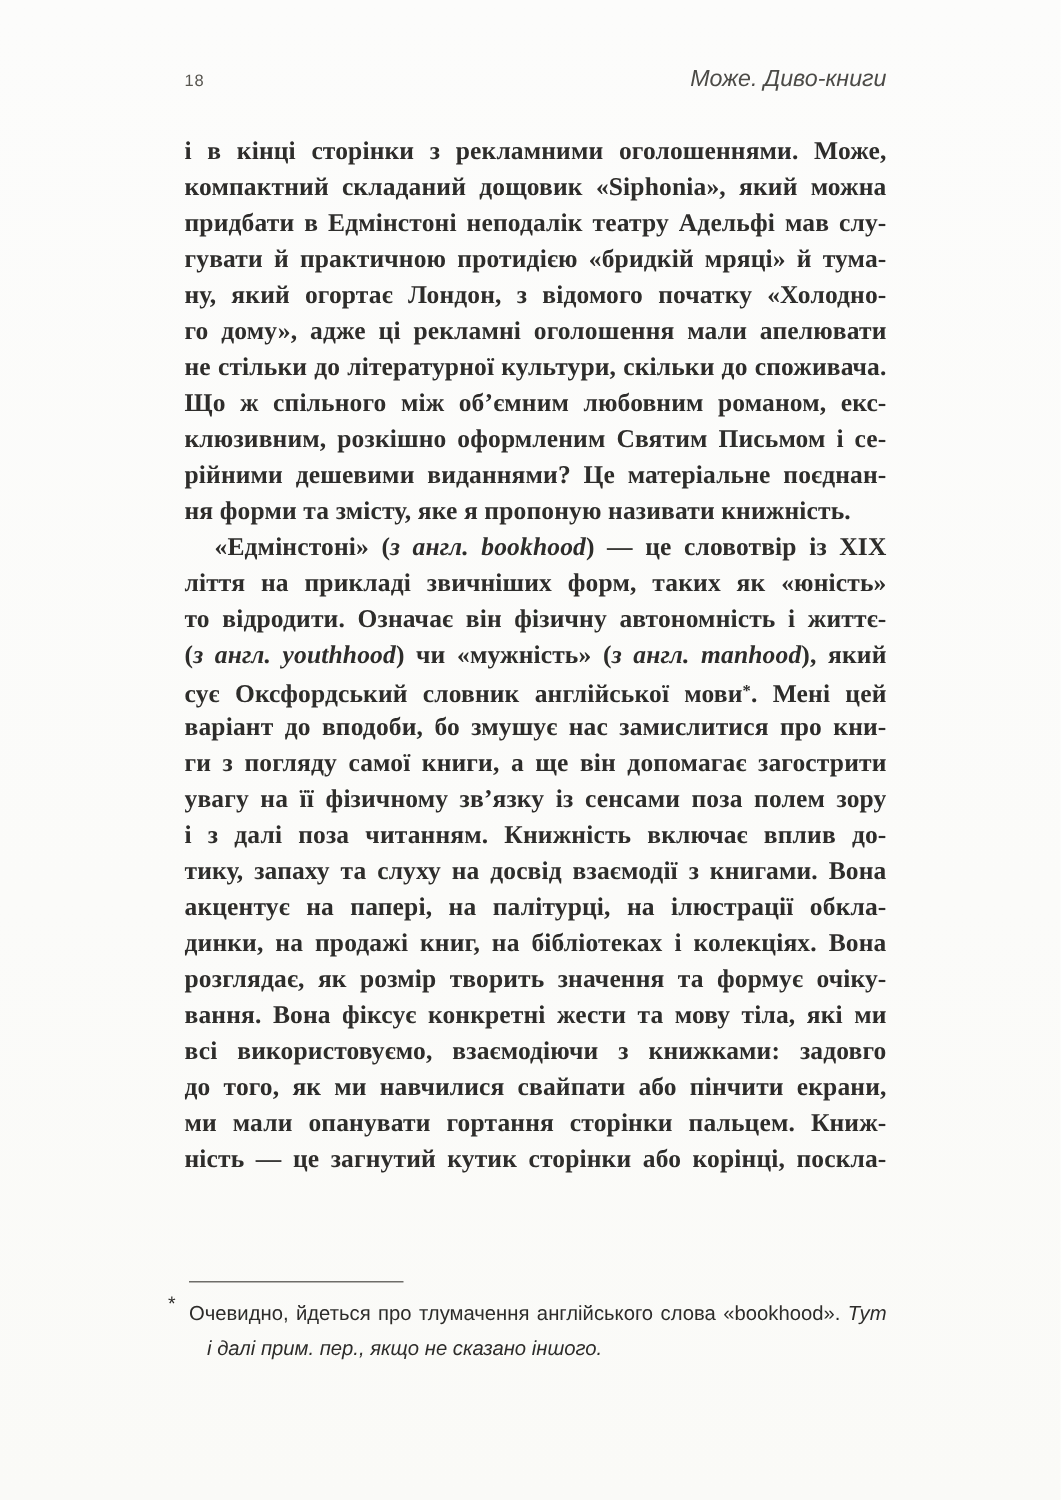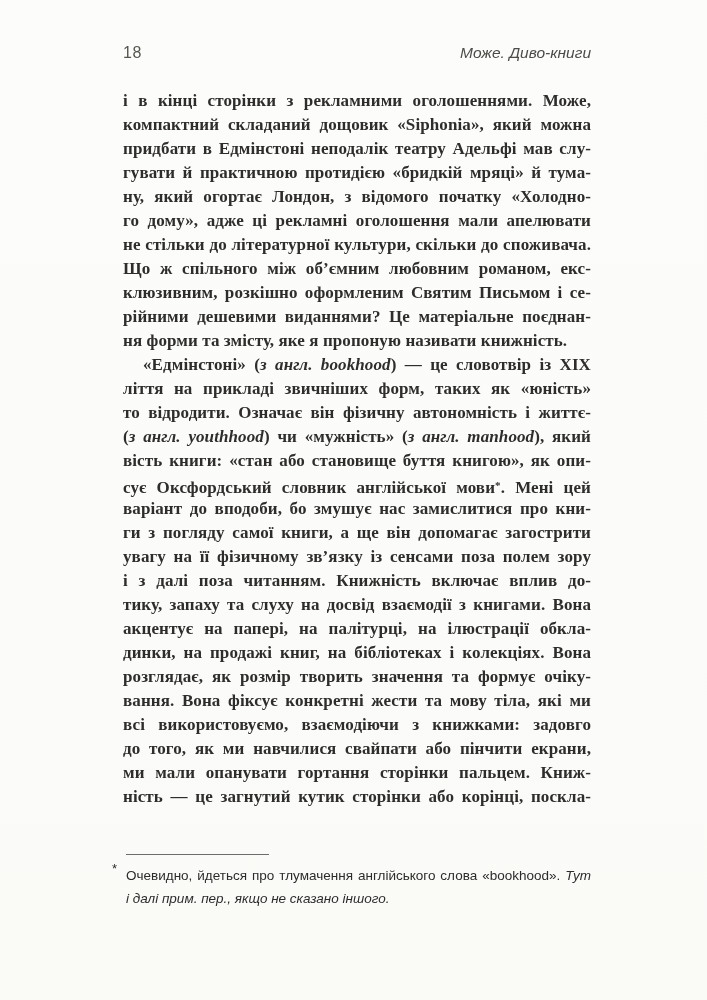--- a/index.html
+++ b/index.html
@@ -18,21 +18,21 @@
     position: absolute;
     top: 44px;
     left: 123px;
     right: 116px;
     display: flex;
     justify-content: space-between;
     align-items: baseline;
   }
   .page-num {
     font-family: "Liberation Sans", sans-serif;
-    font-size: 16px;
+    font-size: 11px;
     color: #585650;
     letter-spacing: 0.5px;
   }
   .running-head {
     font-family: "Liberation Sans", sans-serif;
     font-style: italic;
     font-size: 15.5px;
     color: #4c4b47;
   }
 
@@ -80,21 +80,21 @@
     left: -14px;
     top: -3px;
     font-size: 13px;
     color: #2d2c2a;
   }
   .fn-line {
     line-height: 23px;
     text-align: justify;
     text-align-last: justify;
   }
-  .fn-line:last-child { text-align-last: left; }
+  .fn-line:last-child { text-align-last: left; margin-left: 12px; }
 </style>
 </head>
 <body>
 
 <div class="page">
 
   <div class="header">
     <span class="page-num">18</span>
     <span class="running-head">Може. Диво-книги</span>
   </div>
@@ -108,21 +108,20 @@
       <div class="line"><span>го дому», адже ці рекламні оголошення мали апелювати</span></div>
       <div class="line"><span>не стільки до літературної культури, скільки до споживача.</span></div>
       <div class="line"><span>Що ж спільного між об’ємним любовним романом, екс-</span></div>
       <div class="line"><span>клюзивним, розкішно оформленим Святим Письмом і се-</span></div>
       <div class="line"><span>рійними дешевими виданнями? Це матеріальне поєднан-</span></div>
       <div class="line flush"><span>ня форми та змісту, яке я пропоную називати книжність.</span></div>
       <div class="line indent"><span>«Едмінстоні» (</span><span class="it">з англ. bookhood</span><span>) — це словотвір із XIX сто-</span></div>
       <div class="line"><span>ліття на прикладі звичніших форм, таких як «юність»</span></div>
       <div class="line"><span>то відродити. Означає він фізичну автономність і життє-</span></div>
       <div class="line"><span>(</span><span class="it">з англ. youthhood</span><span>) чи «мужність» (</span><span class="it">з англ. manhood</span><span>), який вар-</span></div>
-      <div class="line"><span>вість книги: «стан або становище буття книгою», як опи-</span></div>
       <div class="line"><span>сує Оксфордський словник англійської мови</span><span class="sup">*</span><span>. Мені цей</span></div>
       <div class="line"><span>варіант до вподоби, бо змушує нас замислитися про кни-</span></div>
       <div class="line"><span>ги з погляду самої книги, а ще він допомагає загострити</span></div>
       <div class="line"><span>увагу на її фізичному зв’язку із сенсами поза полем зору</span></div>
       <div class="line"><span>і з далі поза читанням. Книжність включає вплив до-</span></div>
       <div class="line"><span>тику, запаху та слуху на досвід взаємодії з книгами. Вона</span></div>
       <div class="line"><span>акцентує на папері, на палітурці, на ілюстрації обкла-</span></div>
       <div class="line"><span>динки, на продажі книг, на бібліотеках і колекціях. Вона</span></div>
       <div class="line"><span>розглядає, як розмір творить значення та формує очіку-</span></div>
       <div class="line"><span>вання. Вона фіксує конкретні жести та мову тіла, які ми</span></div>

